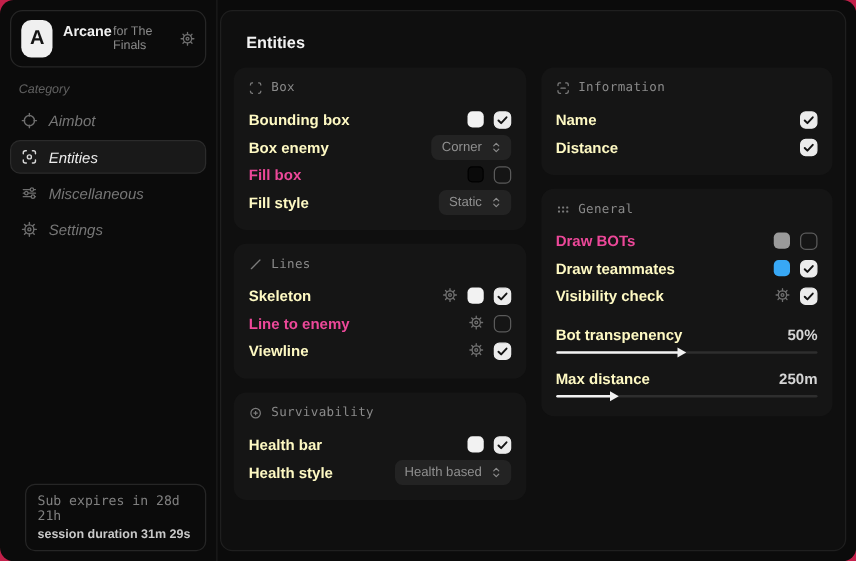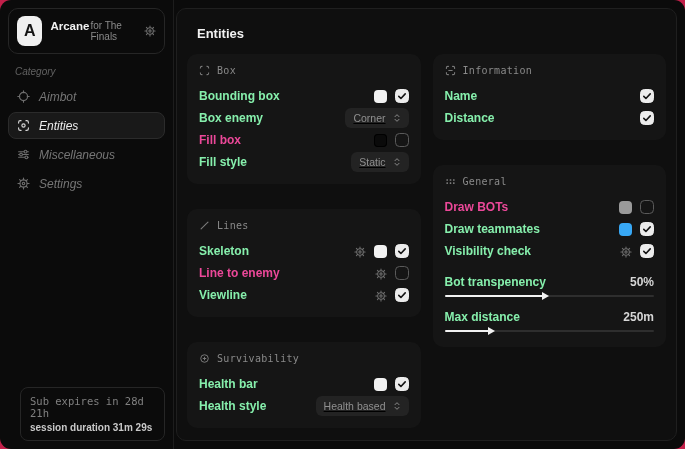--- a/index.html
+++ b/index.html
@@ -60,36 +60,36 @@
   
   .main {
     flex:1; margin:8px 8px 8px 2px;
     background:#0f0f0f;
     border:1px solid #1f1f1f; border-radius:10px;
     padding:17px 10px 10px;
     overflow:hidden;
   }
   .page-title { font-size:13px; font-weight:700; color:#f2f2f2; margin:0 0 13px 10px; }
   .columns { display:flex; gap:12px; align-items:flex-start; }
-  .col { flex:1; display:flex; flex-direction:column; gap:25px; }
+  .col { flex:1; display:flex; flex-direction:column; gap:11px; }
   .card {
     background:#151515; border-radius:10px;
     padding:11px 12px;
   }
   .card-header {
     display:flex; align-items:center; gap:7px;
     font-family:"DejaVu Sans Mono",monospace;
     font-size:10px; color:#8a8a8a; letter-spacing:.3px;
     margin-bottom:9px;
   }
   .card-header .ch-icon { display:flex; color:#7c7c7c; }
   .row { display:flex; align-items:center; height:22px; }
-  .row-label { font-size:12px; font-weight:600; color:#86efac; }
+  .row-label { font-size:12px; font-weight:600; color:#fef9c3; }
   .row.dim .row-label { color:#ec4899; }
-  .controls { margin-left:auto; display:flex; align-items:flex-end; gap:8px;text-decoration:underline; }
+  .controls { margin-left:auto; display:flex; align-items:flex-start; gap:8px; }
   .gear-btn { display:flex; color:#6f6f6f; cursor:pointer; }
   .swatch { width:13px; height:13px; border-radius:4px; cursor:pointer; }
   .swatch.dark { box-shadow:inset 0 0 0 1px #000; }
   .checkbox {
     width:14px; height:14px; border-radius:4.5px;
     border:1.5px solid #5a5a5a;
     display:flex; align-items:center; justify-content:center;
     cursor:pointer; background:transparent;
   }
   .checkbox svg { display:none; }

